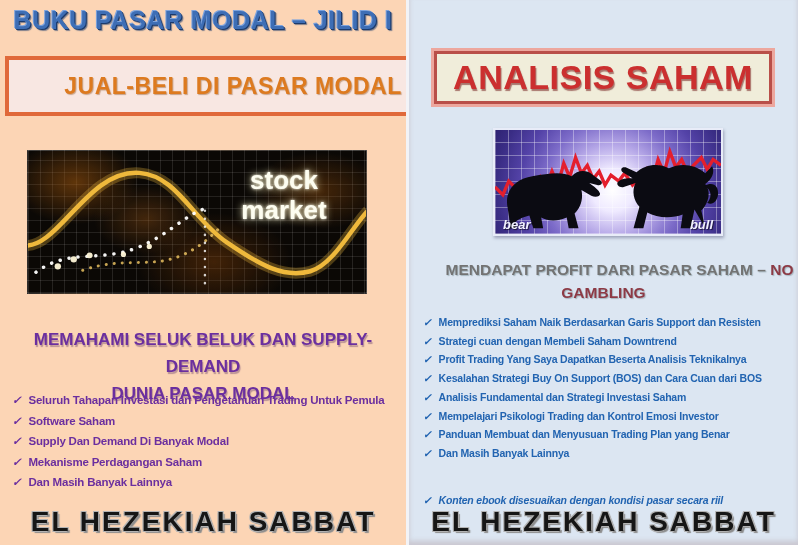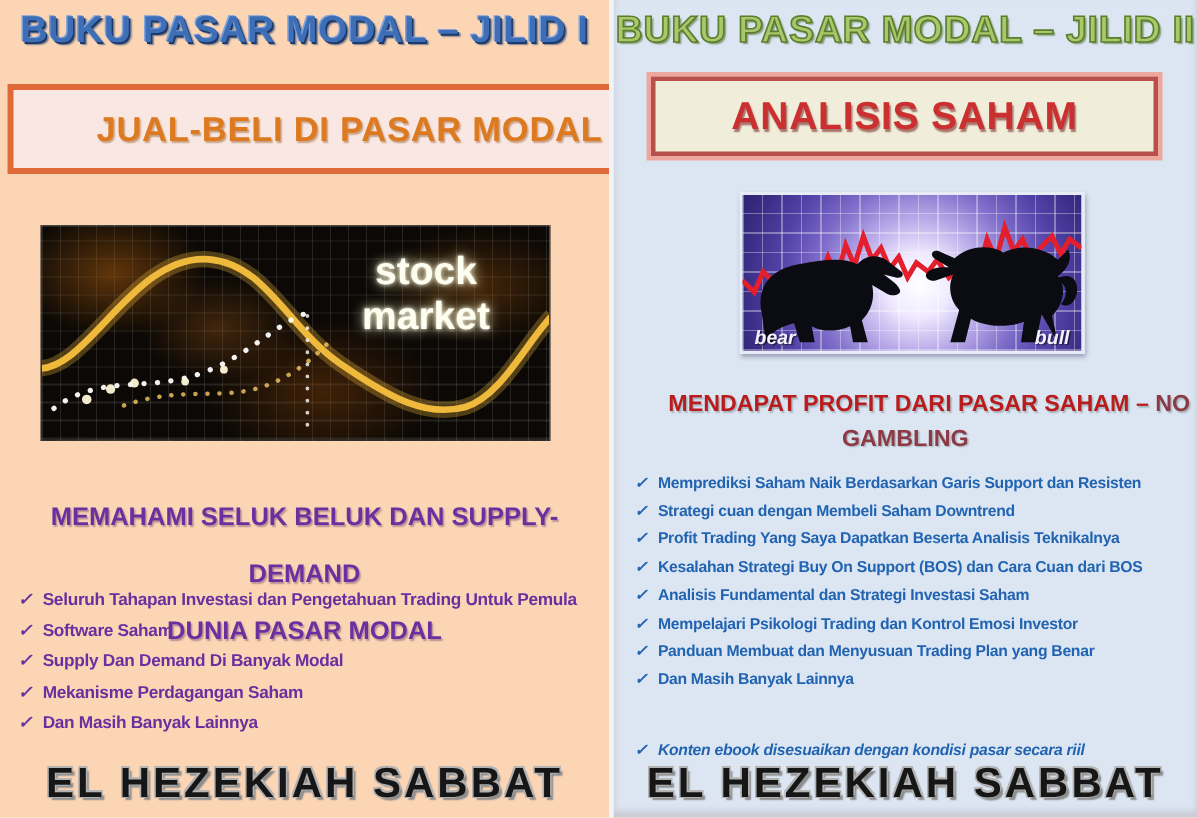--- a/index.html
+++ b/index.html
@@ -34,21 +34,21 @@
         radial-gradient(ellipse 75px 50px at 35% 48%, rgba(170,95,25,.35), transparent 70%),
         repeating-linear-gradient(90deg, rgba(255,255,255,.11) 0 1px, transparent 1px 12px),
         repeating-linear-gradient(0deg, rgba(255,255,255,.10) 0 1px, transparent 1px 12px);
       border:1px solid rgba(255,255,255,.15); }
   .stock-image svg { position:absolute; inset:0; }
   .stock-label { position:absolute; top:14px; right:16px; width:132px; text-align:center;
       color:#fdfdf0; font-size:26px; line-height:30px; font-weight:600;
       text-shadow:0 0 9px #fff6c4, 0 0 3px #ffffff; }
 
   .headline-left { position:absolute; top:326px; left:0; right:0; text-align:center;
-      color:#6b2f9f; font-size:17px; font-weight:bold; line-height:38px;
+      color:#6b2f9f; font-size:17px; font-weight:bold; line-height:27px;
       text-shadow:1px 1.5px 1px rgba(60,20,90,.35); }
 
   ul.bullets { position:absolute; list-style:none; }
   ul.bullets li { white-space:nowrap; }
   .chk { font-style:italic; margin-right:7px; }
   .left ul.bullets { top:390px; left:12px; color:#6b2f9f;
       font-size:11.5px; font-weight:bold; letter-spacing:-.2px; }
   .left ul.bullets li { line-height:20.5px; }
   .right ul.bullets { top:313px; left:14px; color:#2264b1;
       font-size:10.5px; font-weight:bold; letter-spacing:-.2px; }
@@ -56,42 +56,42 @@
   .right ul.bullets li.italic-note { font-style:italic;margin-top:28px; }
 
   .author { position:absolute; top:505px; left:0; right:0; text-align:center;
       font-size:28px; line-height:34px; font-weight:bold; letter-spacing:2px; color:#161616;
       text-shadow:-1px -1px 0 #b3b3b3, 1px -1px 0 #b3b3b3,
                   -1px 1px 0 #b3b3b3, 2px 2px 1px #8d8d8d; }
 
   
   .box-right { position:absolute; top:51px; left:25px; width:338px; height:53px;
       background:#f0edda; border:3px solid #b94f49; box-shadow:0 0 0 3px #eda79e;
-      text-align:center; line-height:47px; font-size:26px; font-weight:bold;
+      text-align:center; line-height:47px; font-size:34px; font-weight:bold;
       color:#cb2f2f; letter-spacing:.5px;
       text-shadow:1px 2px 1px rgba(110,20,20,.55); }
 
   .bearbull-image { position:absolute; top:128px; left:84px; width:230px; height:108px;
       background:radial-gradient(circle at 52% 58%, #ffffff 0%, #efeaff 16%, #b7a9e8 34%,
                  #7d6cc9 52%, #5443a8 70%, #3a2d85 88%, #2e2272 100%);
       border:2px solid #e8ecf8; box-shadow:1px 2px 3px rgba(60,60,100,.4); }
   .bearbull-image .grid { position:absolute; inset:0;
       background-image:
         repeating-linear-gradient(90deg, rgba(255,255,255,.35) 0 1px, transparent 1px 13px),
         repeating-linear-gradient(0deg, rgba(255,255,255,.35) 0 1px, transparent 1px 13px); }
   .bearbull-image svg { position:absolute; inset:0; }
   .img-label { position:absolute; bottom:2px; color:#f2f2ff; font-size:13px;
       font-weight:bold; font-style:italic; text-shadow:1px 1px 1px rgba(0,0,0,.6); }
   .img-label.bear { left:8px; }
   .img-label.bull { right:8px; }
 
   .headline-right { position:absolute; top:258px; left:0; right:0; text-align:center;
       font-size:15.5px; font-weight:bold; line-height:23px;
       text-shadow:1px 1px 1px rgba(0,40,40,.25); }
-  .headline-right .teal   { color:#b91c1c;padding-left:32px; }
+  .headline-right .teal   { color:#737373;padding-left:32px; }
   .headline-right .maroon { color:#8d3a45; }
 </style>
 </head>
 <body>
 
 <div class="covers">
 
   <section class="panel left">
 
     <h1 class="book-title">BUKU PASAR MODAL – JILID I</h1>
@@ -129,21 +129,20 @@
       <li><span class="chk">✓</span><span>Supply Dan Demand Di Banyak Modal</span></li>
       <li><span class="chk">✓</span><span>Mekanisme Perdagangan Saham</span></li>
       <li><span class="chk">✓</span><span>Dan Masih Banyak Lainnya</span></li>
     </ul>
 
     <div class="author">EL HEZEKIAH SABBAT</div>
   </section>
 
   <section class="panel right">
 
-    <h1 class="book-title">BUKU PASAR MODAL – JILID II</h1>
 
     <div class="box-right">
       <span>ANALISIS SAHAM</span>
     </div>
 
     <div class="bearbull-image">
       <div class="grid"></div>
       <svg viewBox="0 0 230 107">
         <polyline points="0,58 8,66 14,52 22,60 30,55 38,60 46,48 52,58 58,42 64,56 70,34 76,48 82,28 88,44 94,36 100,50 106,42 112,56 118,46 126,52 132,44 140,56 146,50 154,40 160,52 166,30 172,44 178,22 184,38 190,30 196,44 202,36 210,28 216,40 222,30 230,36" fill="none" stroke="#e41f2d" stroke-width="3.4" stroke-linejoin="miter"></polyline>
         <path fill="#0b0b12" d="M16,100 L13,80 C9,62 20,50 38,47 C55,44 68,42 78,47 C84,40 94,40 100,46 L108,52 C110,54 108,57 104,56 L96,54 C101,58 106,61 107,65 C107,68 102,69 98,67 L88,61 C90,71 87,79 81,85 L85,100 L75,100 L73,89 C64,93 54,93 47,89 L49,100 L39,100 L35,87 C28,89 22,91 20,95 L22,100 Z"></path>

